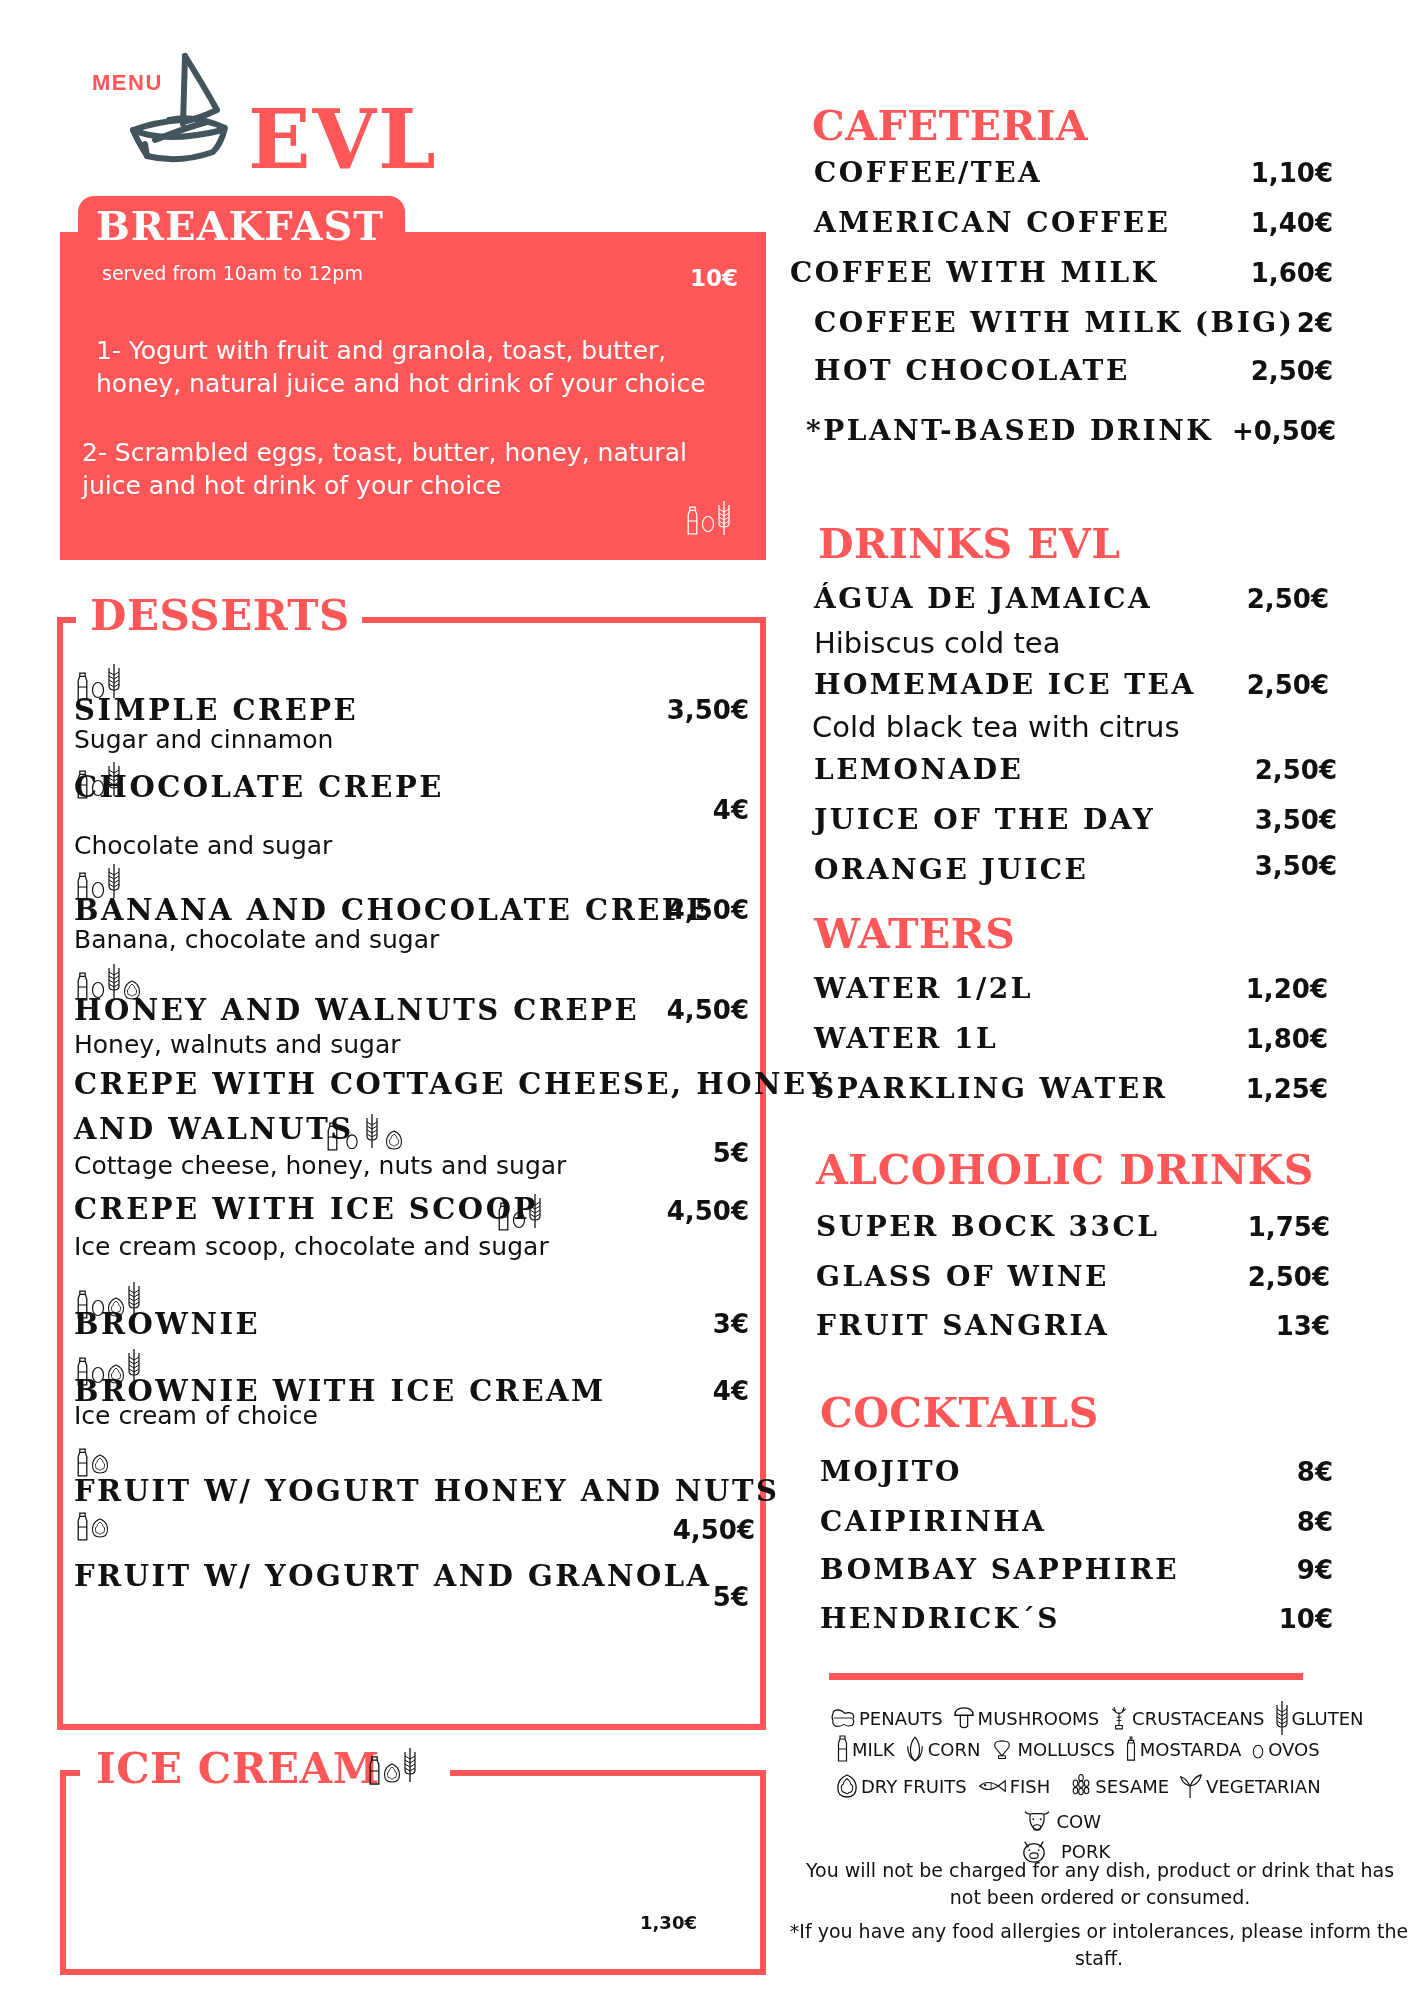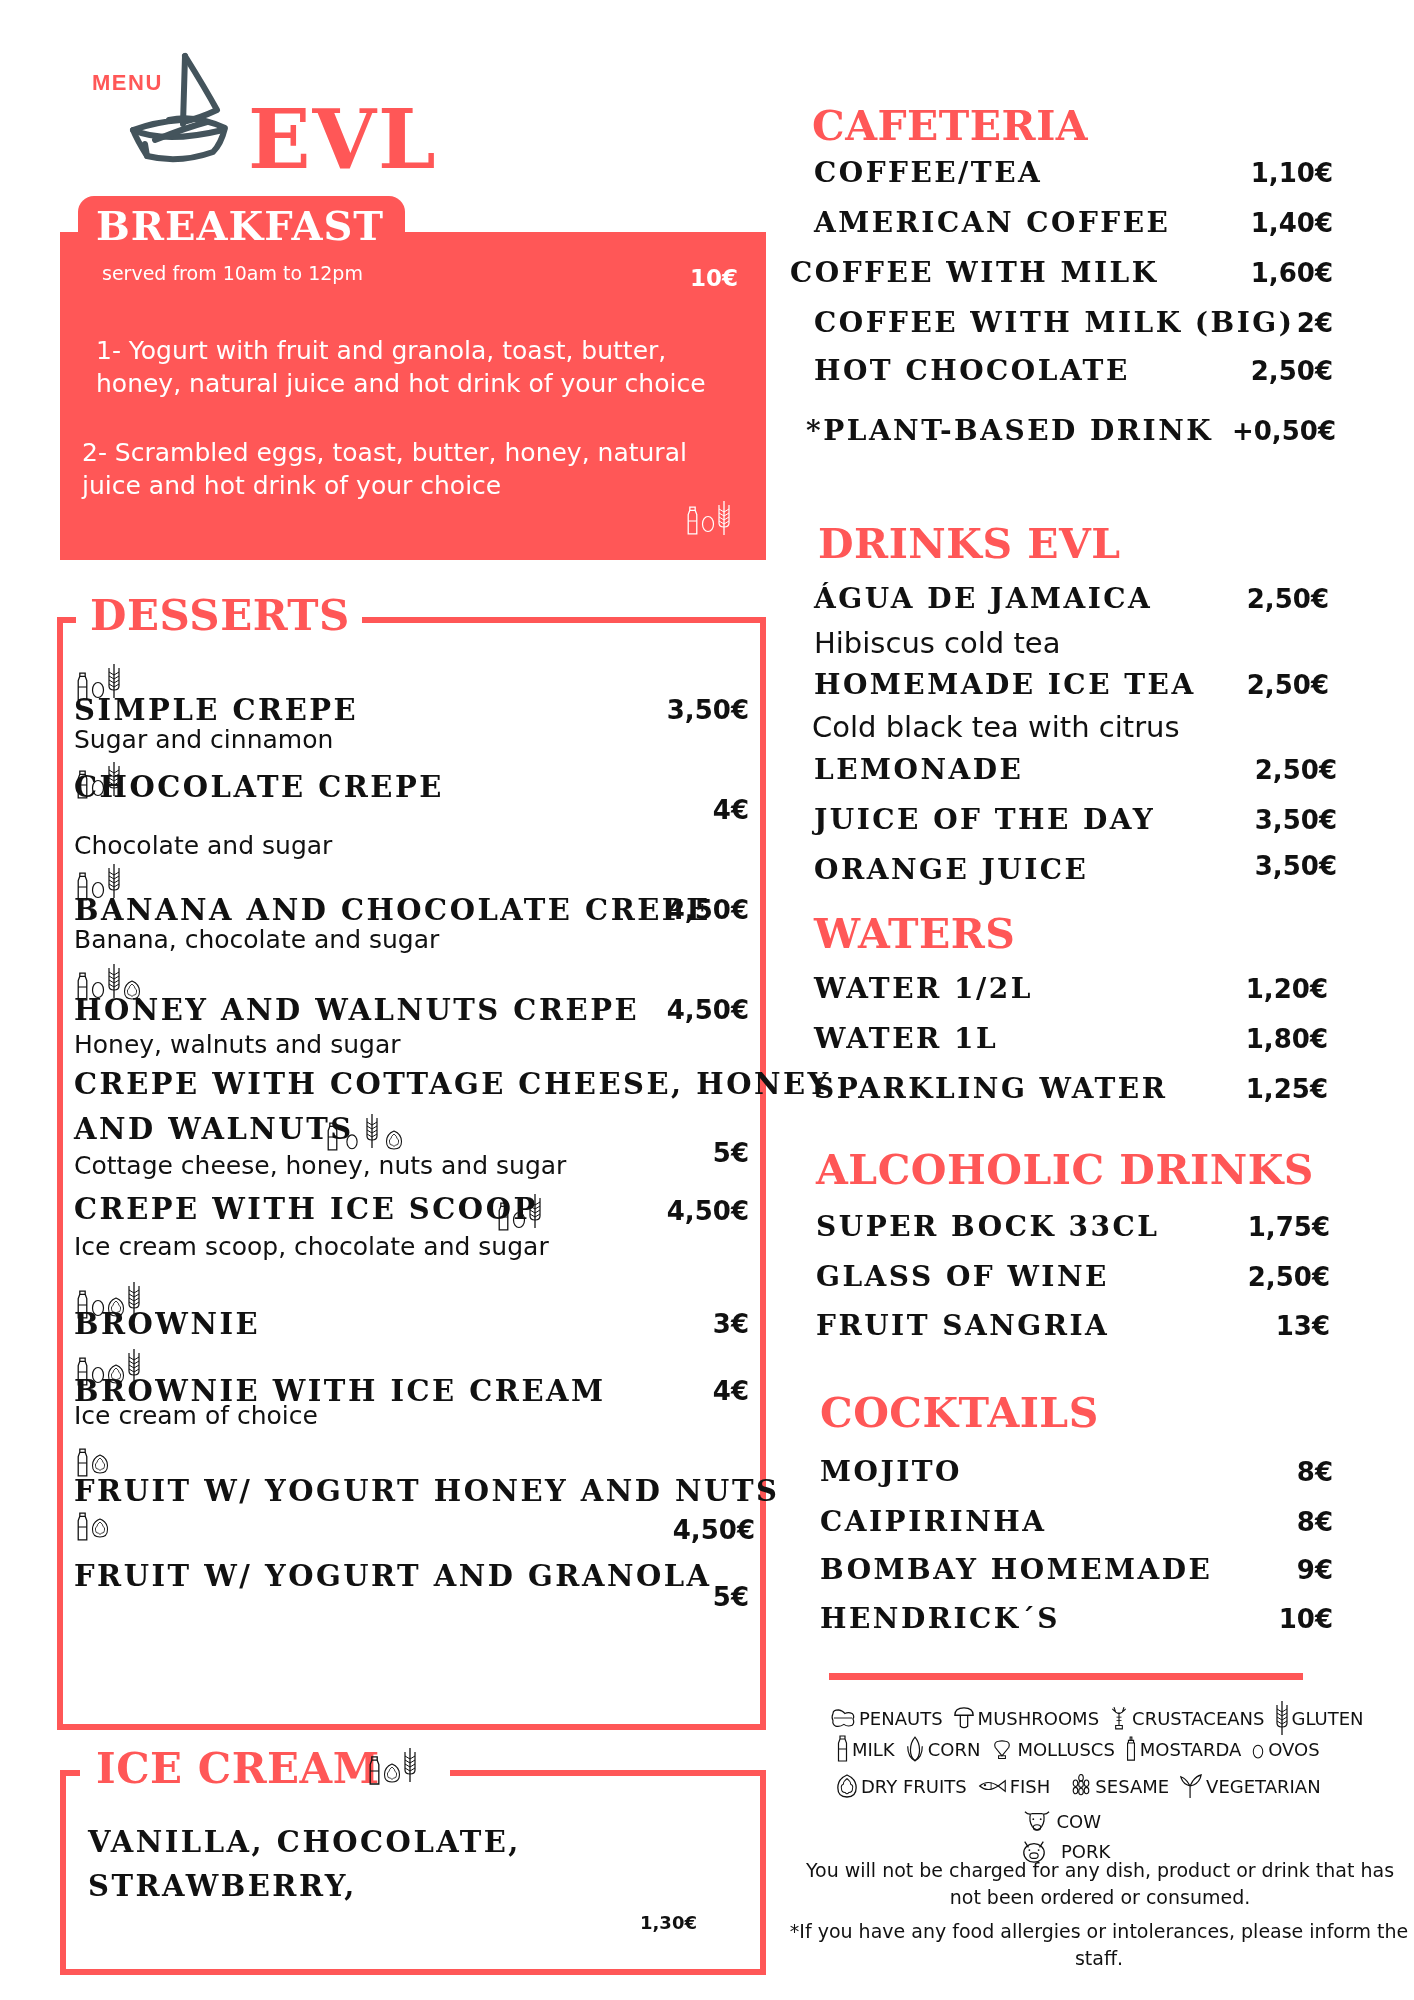--- a/index.html
+++ b/index.html
@@ -367,21 +367,20 @@
         <use href="#s-milk"></use>
       </svg>
     <svg class="ic" width="18" height="30">
         <use href="#s-nut"></use>
       </svg>
     <svg class="ic" width="14" height="46">
         <use href="#s-gluten"></use>
       </svg>
   </div>
   <div id="ice-flavors" class="abs slab">
-    <div>VANILLA, CHOCOLATE, STRAWBERRY,</div>
   </div>
   <span id="ice-price" class="abs price">1,30€</span>
 </section>
 
 <section>
   <span class="r-head heading" style="left:812px;top:106px;">CAFETERIA</span>
   <span class="r-name slab" style="left:814px;top:156px;">COFFEE/TEA</span>
   <span class="r-price price" style="top:158px;">1,10€</span>
   <span class="r-name slab" style="left:814px;top:206px;">AMERICAN COFFEE</span>
   <span class="r-price price" style="top:208px;">1,40€</span>
@@ -430,21 +429,21 @@
   <span class="r-name slab" style="left:816px;top:1309px;">FRUIT SANGRIA</span>
   <span class="r-price price" style="top:1311px;right:84px;">13€</span>
 </section>
 
 <section>
   <span class="r-head heading" style="left:820px;top:1393px;">COCKTAILS</span>
   <span class="r-name slab" style="left:820px;top:1455px;">MOJITO</span>
   <span class="r-price price" style="top:1457px;right:81px;">8€</span>
   <span class="r-name slab" style="left:820px;top:1505px;">CAIPIRINHA</span>
   <span class="r-price price" style="top:1507px;right:81px;">8€</span>
-  <span class="r-name slab" style="left:820px;top:1553px;">BOMBAY HOMEMADE</span>
+  <span class="r-name slab" style="left:820px;top:1553px;">BOMBAY SAPPHIRE</span>
   <span class="r-price price" style="top:1555px;right:81px;">9€</span>
   <span class="r-name slab" style="left:820px;top:1602px;">HENDRICK´S</span>
   <span class="r-price price" style="top:1604px;right:81px;">10€</span>
 </section>
 
 <div id="divider" class="abs"></div>
 
 <section>
   <div class="legend-row" style="left:830px;top:1700px;">
     <span class="legend-item">

